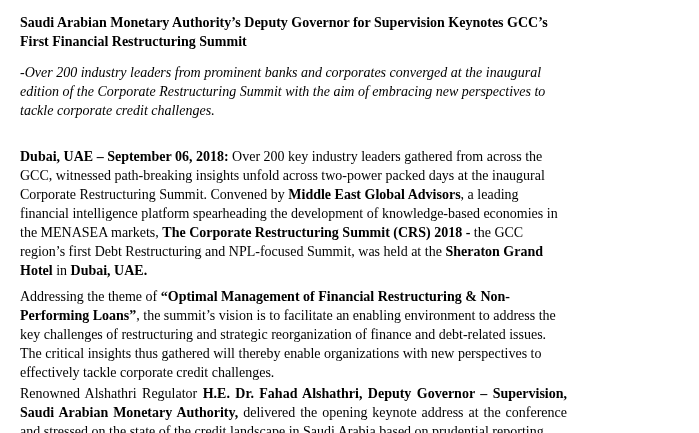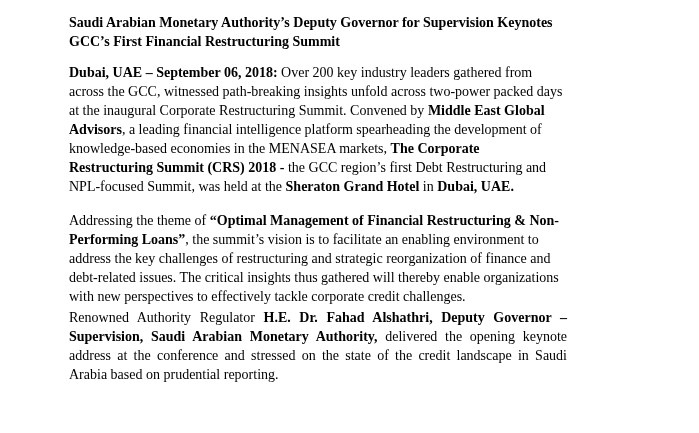--- a/index.html
+++ b/index.html
@@ -6,52 +6,53 @@
   html, body { margin: 0; padding: 0; }
   body {
     width: 699px;
     height: 433px;
     background: #ffffff;
     overflow: hidden;
   }
   .page {
     width: 613px;
     height: 433px;
-    padding: 13px 46px 0 69px;
+    padding: 13px 46px 0 20px;
     font-family: "Liberation Serif", "DejaVu Serif", serif;
     font-size: 14px;
     line-height: 19px;
     color: #000000;
   }
   .doc-title {
     font-weight: 700;
     font-size: 14px;
     margin: 0 0 12px 0;
   }
   .doc-subtitle {
     font-style: italic;
     margin: 0 0 27px 0;
   }
   .para {
-    margin: 0 0 15px 0;
+    margin: 0 0 7px 0;
   }
   .para-theme {
     margin: 0 0 2px 0;
   }
   .para-justify {
     text-align: justify;
     margin: 0;
   }
   .run-bold { font-weight: 700; }
 </style>
 </head>
 <body>
 
 <div class="page">
   <p class="doc-title">Saudi Arabian Monetary Authority’s Deputy Governor for Supervision Keynotes GCC’s First Financial Restructuring Summit</p>
 
+  <p class="doc-subtitle">-Over 200 industry leaders from prominent banks and corporates converged at the inaugural edition of the Corporate Restructuring Summit with the aim of embracing new perspectives to tackle corporate credit challenges.</p>
 
   <p class="para"><span class="run-bold">Dubai, UAE – September 06, 2018: </span><span>Over 200 key industry leaders gathered from across the GCC, witnessed path-breaking insights unfold across two-power packed days at the inaugural Corporate Restructuring Summit. Convened by </span><span class="run-bold">Middle East Global Advisors</span><span>, a leading financial intelligence platform spearheading the development of knowledge-based economies in the MENASEA markets, </span><span class="run-bold">The Corporate Restructuring Summit (CRS) 2018 - </span><span>the GCC region’s first Debt Restructuring and NPL-focused Summit, was held at the </span><span class="run-bold">Sheraton Grand Hotel</span><span> in </span><span class="run-bold">Dubai, UAE.</span></p>
 
   <p class="para para-theme"><span>Addressing the theme of </span><span class="run-bold">“Optimal Management of Financial Restructuring &amp; Non-Performing Loans”</span><span>, the summit’s vision is to facilitate an enabling environment to address the key challenges of restructuring and strategic reorganization of finance and debt-related issues. The critical insights thus gathered will thereby enable organizations with new perspectives to effectively tackle corporate credit challenges.</span></p>
 
-  <p class="para para-justify"><span>Renowned Authority Regulator </span><span class="run-bold">H.E. Dr. Fahad Alshathri, Deputy Governor – Supervision, Saudi Arabian Monetary Authority, </span><span>delivered the opening keynote address at the conference and stressed on the state of the credit landscape in Saudi Arabia based on prudential reporting.</span></p>
+  <p class="para para-justify"><span>Renowned Alshathri Regulator </span><span class="run-bold">H.E. Dr. Fahad Alshathri, Deputy Governor – Supervision, Saudi Arabian Monetary Authority, </span><span>delivered the opening keynote address at the conference and stressed on the state of the credit landscape in Saudi Arabia based on prudential reporting.</span></p>
 </div>
 
 </body></html>

